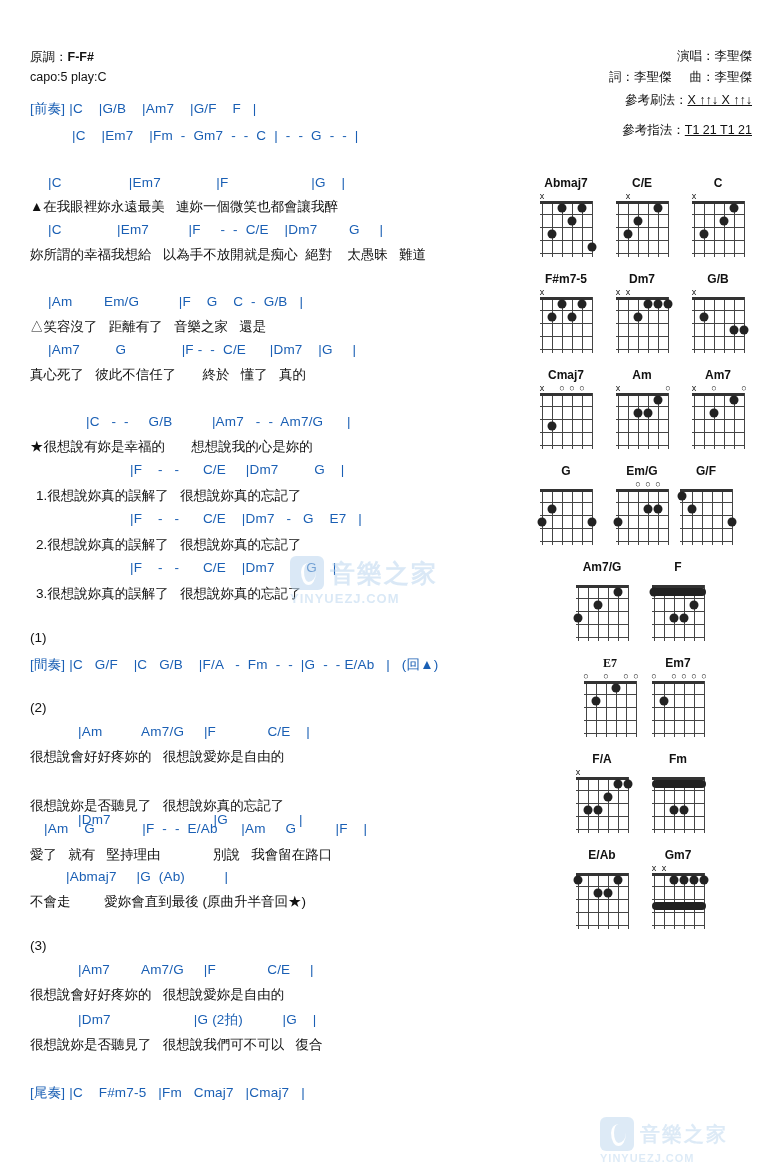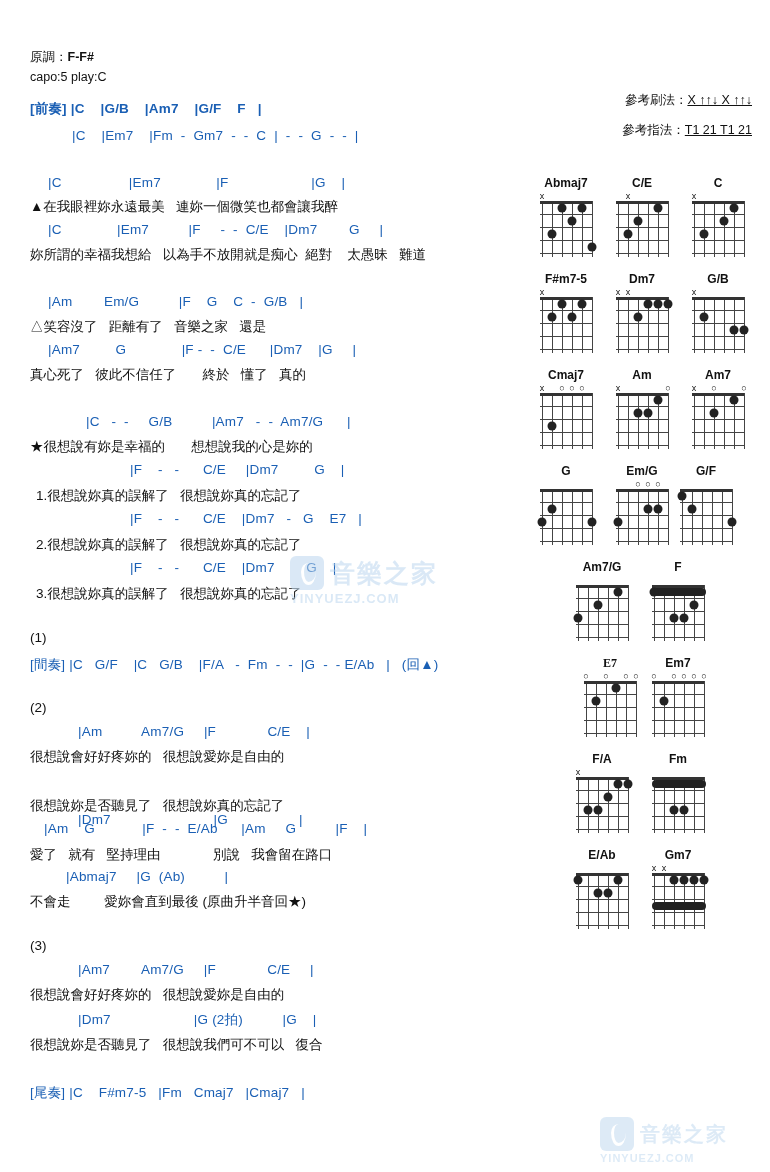--- a/index.html
+++ b/index.html
@@ -60,30 +60,38 @@
 <body>
 
 <div class="sheet">
 
 
   <div class="meta-left">
     <div class="l1"><span>原調：</span><b>F-F#</b></div>
     <div class="l2">capo:5 play:C</div>
   </div>
 
+  <div class="meta-right">
+    <div class="row">
+      <span>演唱：</span><span>李聖傑</span>
+    </div>
+    <div class="row">
+      <span>詞：</span><span>李聖傑</span><span class="gap"></span><span>曲：</span><span>李聖傑</span>
+    </div>
+  </div>
 
   <div class="strum">
     <span>參考刷法：</span><span class="u">X ↑↑↓ X ↑↑↓</span>
   </div>
   <div class="pick">
     <span>參考指法：</span><span class="u">T1 21 T1 21</span>
   </div>
 
   <div class="body" id="body">
-      <div class="line chordline" style="left: 30px; top: 100px; font-weight: bold;">[前奏] |C    |G/B    |Am7    |G/F    F   |</div>
+      <div class="line chordline" style="left: 30px; top: 100px;">[前奏] |C    |G/B    |Am7    |G/F    F   |</div>
       <div class="line chordline" style="left: 72px; top: 128px;">|C    |Em7    |Fm  -  Gm7  -  -  C  |  -  -  G  -  -  |</div>
       <div class="line chordline" style="left: 48px; top: 175px;">|C                 |Em7              |F                     |G    |</div>
       <div class="line lyricline" style="left: 30px; top: 198px;">▲在我眼裡妳永遠最美   連妳一個微笑也都會讓我醉</div>
       <div class="line chordline" style="left: 48px; top: 222px;">|C              |Em7          |F     -  -  C/E    |Dm7        G     |</div>
       <div class="line lyricline" style="left: 30px; top: 246px;">妳所謂的幸福我想給   以為手不放開就是痴心  絕對    太愚昧   難道</div>
       <div class="line chordline" style="left: 48px; top: 294px;">|Am        Em/G          |F    G    C  -  G/B   |</div>
       <div class="line lyricline" style="left: 30px; top: 318px;">△笑容沒了   距離有了   音樂之家   還是</div>
       <div class="line chordline" style="left: 48px; top: 342px;">|Am7         G              |F -  -  C/E      |Dm7    |G     |</div>
       <div class="line lyricline" style="left: 30px; top: 366px;">真心死了   彼此不信任了       終於   懂了   真的</div>
       <div class="line chordline" style="left: 86px; top: 414px;">|C   -  -     G/B          |Am7   -  -  Am7/G      |</div>

